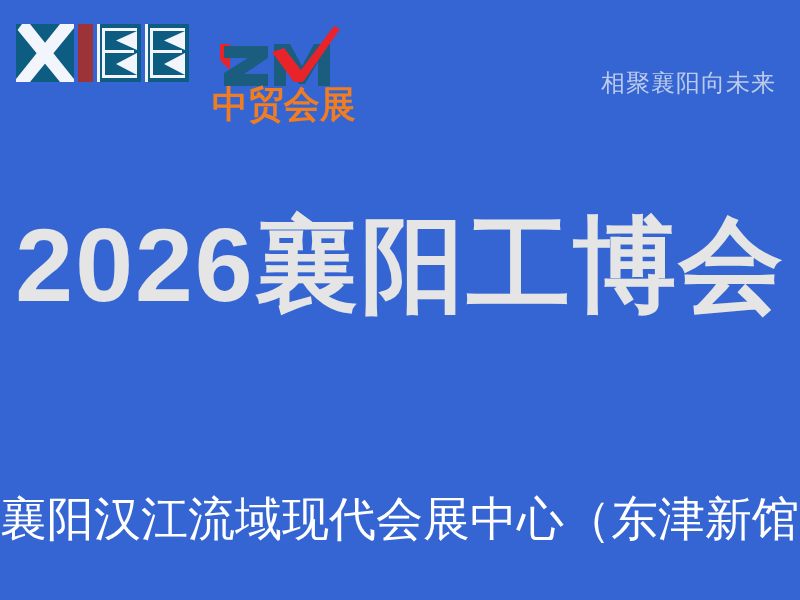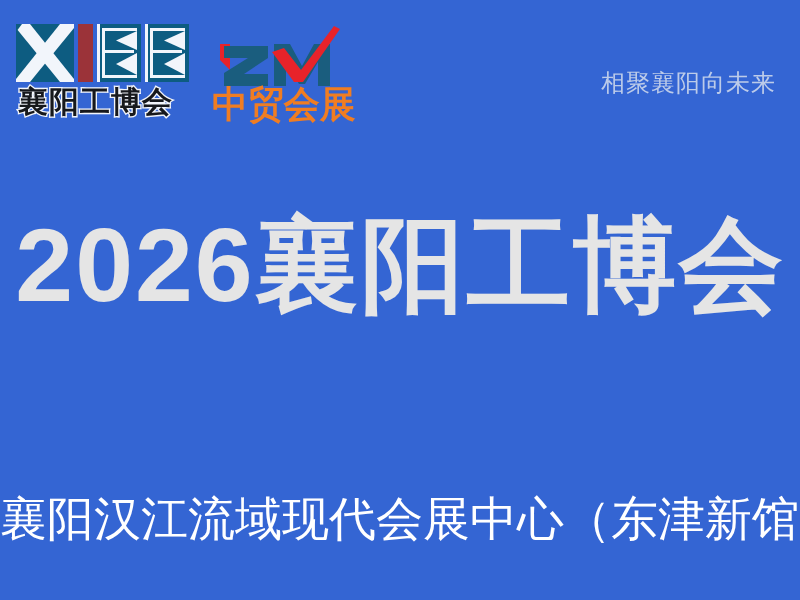--- a/index.html
+++ b/index.html
@@ -175,21 +175,20 @@
 
         <g>
           <rect x="129" y="0" width="44" height="58" fill="#0d5c81"></rect>
           <polygon points="134,4 169,4 169,7 137,7 137,26 166,26 166,29 137,29 137,51 169,51 169,54 134,54" fill="#f2f5fb"></polygon>
           <polygon points="169,7 169,26 148,16.5" fill="#f2f5fb"></polygon>
           <polygon points="169,29 169,51 148,40" fill="#f2f5fb"></polygon>
           <rect x="129" y="0" width="3" height="58" fill="#f2f5fb"></rect>
         </g>
       </svg>
 
-      <div id="xibe-sub">襄阳工博会</div>
     </div>
 
     <div id="logo-zm">
 
       <svg id="zm-mark" viewBox="0 0 122 62" xmlns="http://www.w3.org/2000/svg">
 
         <polygon points="0,18 10,18 10,44 0,34" fill="#e8232a"></polygon>
 
         <polygon points="4,20 48,20 48,32 24,48 48,48 48,60 4,60 4,47 28,32 4,32" fill="#1a5d7e"></polygon>
 

